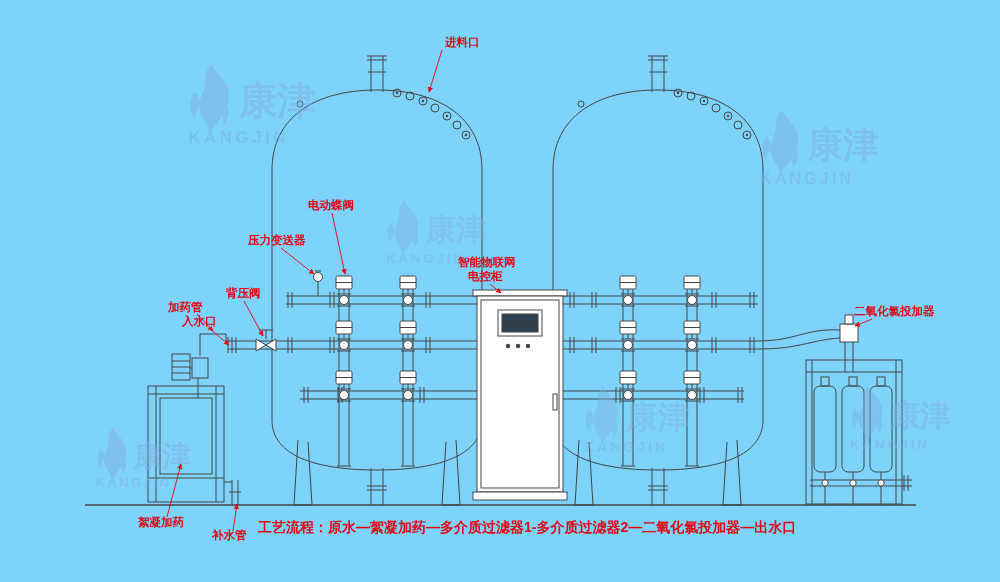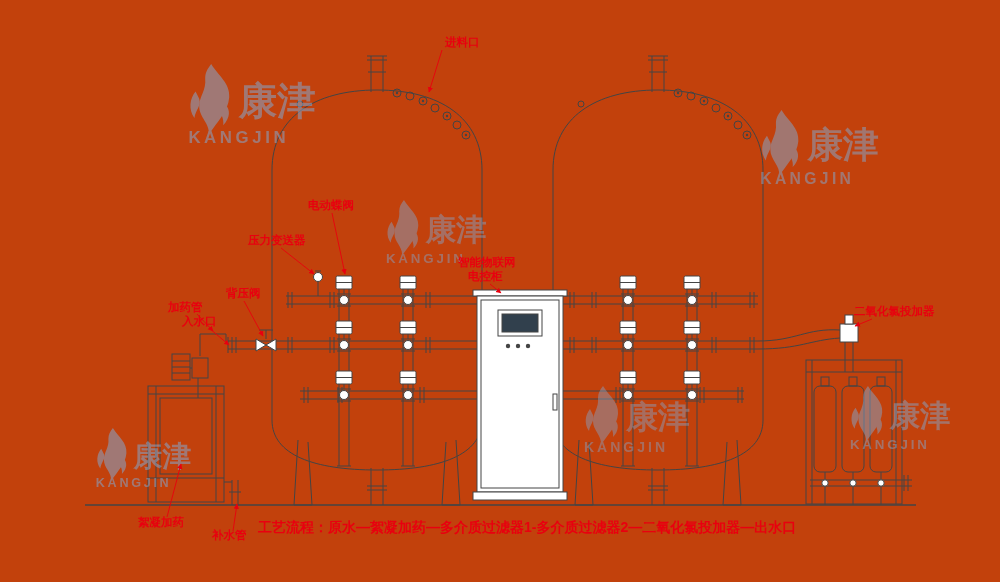--- a/index.html
+++ b/index.html
@@ -1,16 +1,16 @@
 <!DOCTYPE html>
 <html><head>
 <meta charset="utf-8">
 <style>
   html,body{margin:0;padding:0;background:#ffffff}
-  .stage{position:relative;width:1000px;height:582px;background:#c2410c;overflow:hidden;font-family:"Liberation Sans",sans-serif}
+  .stage{position:relative;width:1000px;height:582px;background:#7dd3fc;overflow:hidden;font-family:"Liberation Sans",sans-serif}
   svg{display:block}
   
   .d line,.d path,.d rect,.d circle,.d polyline,.d polygon{stroke:#444;stroke-width:1;fill:none}
   .d .wf{fill:#fff}
   .d .dk{fill:#31404d;stroke:#444}
   .d .dot{fill:#444;stroke:none}
   .d .thick{stroke-width:1.5}
   .lbl{fill:#e8000f;font-family:"Liberation Sans",sans-serif;font-size:11.5px;font-weight:bold}
   .flow{fill:#e8000f;font-family:"Liberation Sans",sans-serif;font-size:14px;font-weight:bold}
   .red line{stroke:#e8000f;stroke-width:0.9;fill:none}

